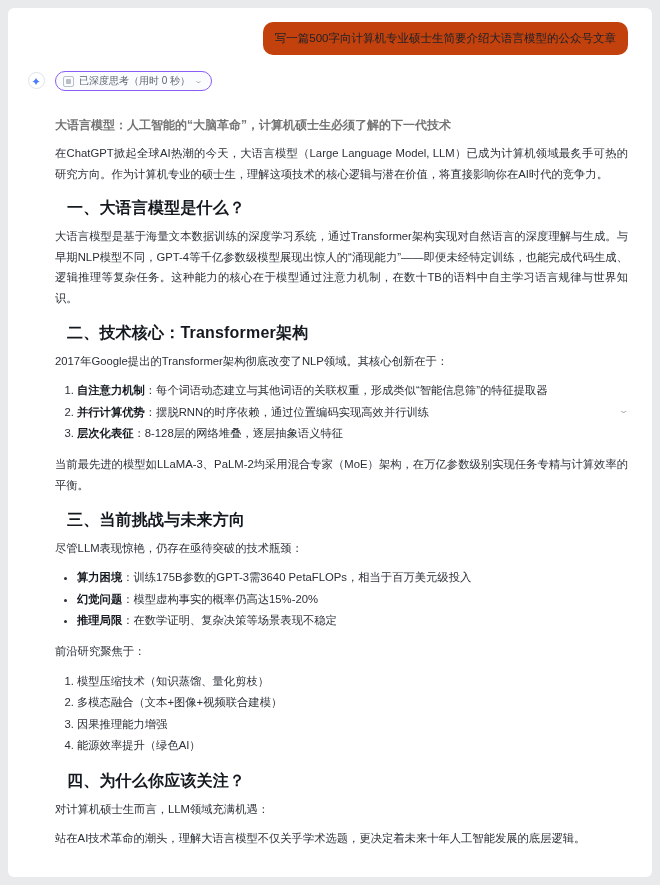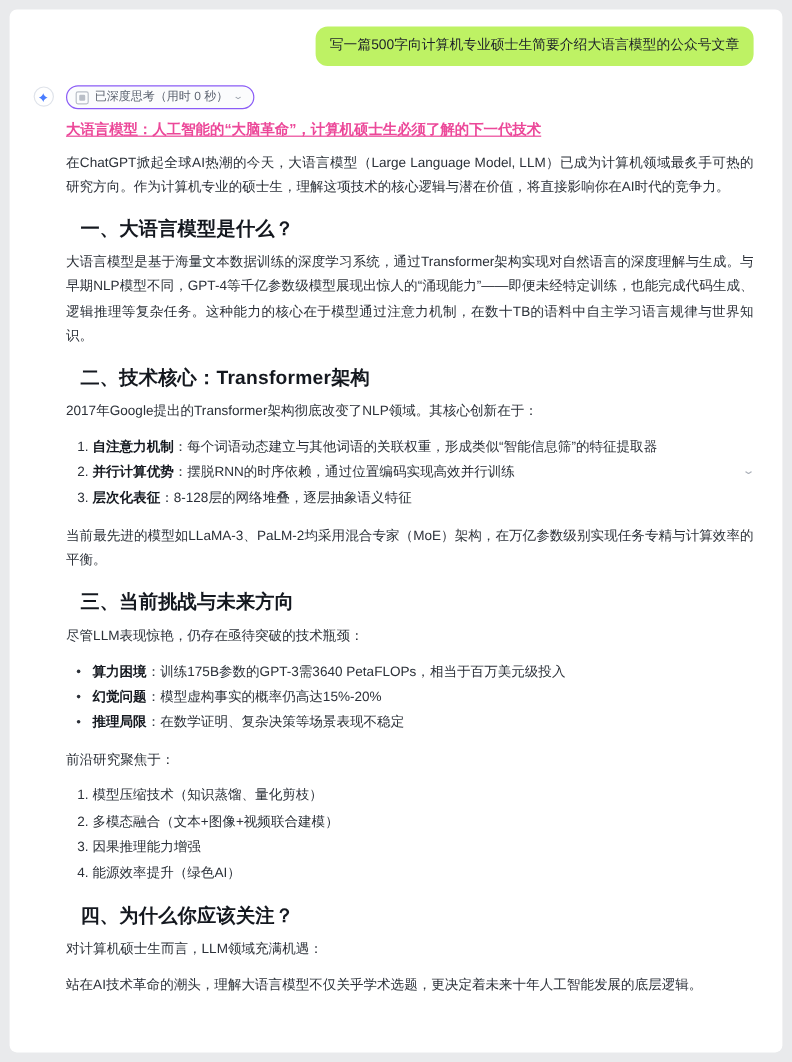--- a/index.html
+++ b/index.html
@@ -28,21 +28,21 @@
     padding: 14px 0 0 0;
     overflow: hidden;
   }
   
   .user-row {
     display: flex;
     justify-content: flex-end;
     padding: 0 24px 0 24px;
   }
   .user-bubble {
-    background: #bef264;
+    background: #c2410c;
     border-radius: 10px;
     padding: 8px 12px;
     font-size: 11.5px;
     line-height: 1.5;
     color: #1d2129;
     max-width: 420px;
   }
   
   .assistant {
     margin-top: 16px;
@@ -104,23 +104,22 @@
   h3.sec {
     font-size: 16px;
     font-weight: bold;
     margin: 14px 0 7px 12px;
     color: #14181f;
     letter-spacing: .2px;
   }
   .lead {
     font-size: 12px;
     font-weight: bold;
-    margin: 8px 0 9px 0;
-    color: #ec4899;
-    text-decoration: underline;
+    margin: 26px 0 9px 0;
+    color: #737373;
   }
   p.txt {
     font-size: 11.3px;
     line-height: 1.82;
     margin: 3px 0 9px 0;
     color: #2b3038;
     text-align: justify;
   }
   ol.num, ul.bul {
     margin: 4px 0 10px 0;

